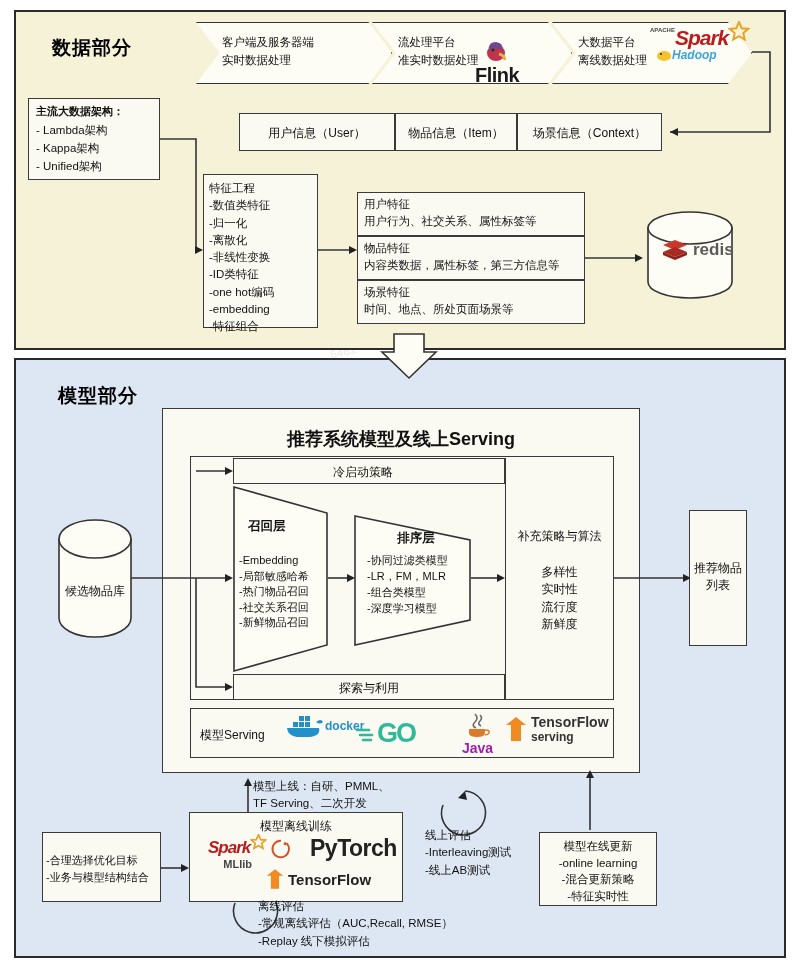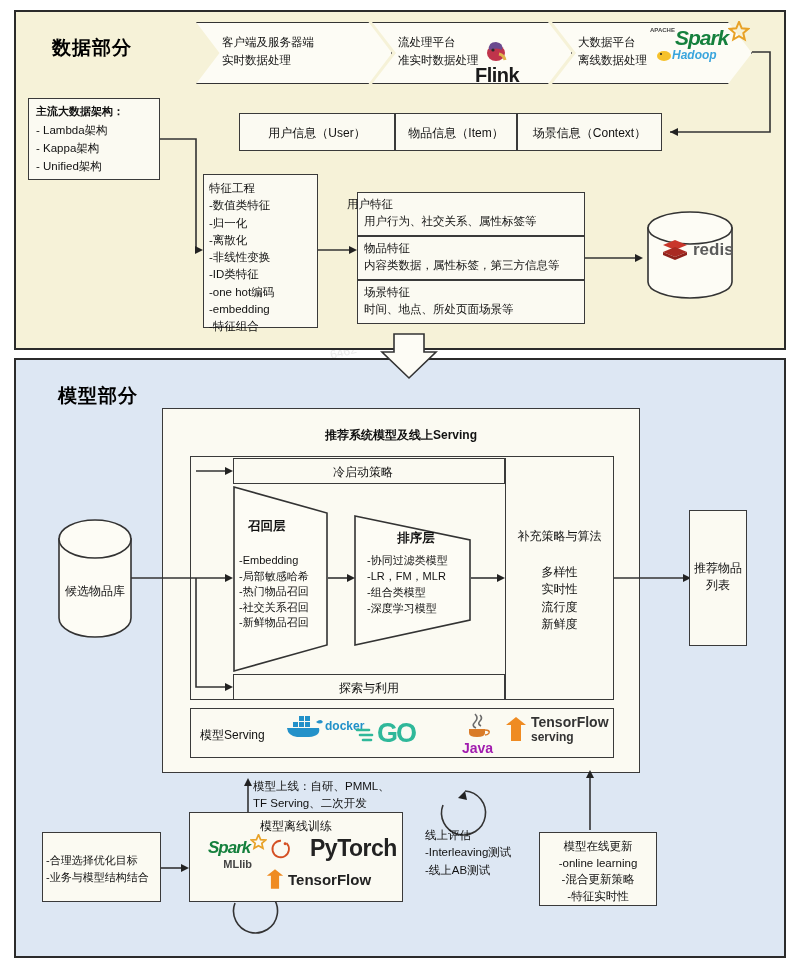--- a/index.html
+++ b/index.html
@@ -25,21 +25,21 @@
 
   svg.lay{position:absolute;left:0;top:0;width:800px;height:972px;pointer-events:none;}
 
   .cyl{position:absolute;}
   .logo{position:absolute;display:flex;align-items:center;font-weight:bold;}
 
   .wm{position:absolute;color:rgba(120,120,120,.16);font-size:12px;
       transform:rotate(-14deg);pointer-events:none;user-select:none;white-space:nowrap;}
 
   .flink-txt{font-size:20px;font-weight:bold;letter-spacing:-.5px;color:#1a1a1a;}
-  .spark-txt{font-size:21px;font-weight:bold;font-style:italic;color:#15803d;letter-spacing:-1px;}
+  .spark-txt{font-size:21px;font-weight:bold;font-style:italic;color:#b91c1c;letter-spacing:-1px;}
   .hadoop-txt{font-size:12px;font-weight:bold;font-style:italic;color:#3aa5dd;}
   .redis-txt{font-size:17px;color:#5a5a5a;}
   .go-txt{font-size:27px;font-weight:bold;color:#2fb89a;letter-spacing:-2px;}
   .docker-txt{font-size:12px;color:#2391c9;font-weight:bold;}
   .java-txt{font-size:14px;color:#a21caf;}
   .tf-txt{font-size:14px;color:#333;}
   .pytorch-txt{font-size:23px;color:#222;letter-spacing:-.5px;}
   .mllib-txt{font-size:11px;color:#444;}
 </style>
 </head>
@@ -114,21 +114,21 @@
 -数值类特征
   -归一化
   -离散化
   -非线性变换
 -ID类特征
   -one hot编码
   -embedding
 -特征组合</div>
 
   <div class="box" style="left:357px;top:192px;width:228px;height:44px;"></div>
-  <div class="txt" style="left:347px;top:197px;width:218px;">用户特征</div>
+  <div class="txt" style="left:364px;top:197px;width:218px;">用户特征</div>
   <div class="txt" style="left:364px;top:214px;width:218px;">用户行为、社交关系、属性标签等</div>
 
   <div class="box" style="left:357px;top:236px;width:228px;height:44px;"></div>
   <div class="txt" style="left:364px;top:241px;width:218px;">物品特征</div>
   <div class="txt" style="left:364px;top:258px;width:222px;">内容类数据，属性标签，第三方信息等</div>
 
   <div class="box" style="left:357px;top:280px;width:228px;height:44px;"></div>
   <div class="txt" style="left:364px;top:285px;width:218px;">场景特征</div>
   <div class="txt" style="left:364px;top:302px;width:218px;">时间、地点、所处页面场景等</div>
 
@@ -144,21 +144,21 @@
       <path d="M13 9 L25 14 L13 19 L1 14 Z" fill="#a92a22"></path>
       <path d="M1 14 L1 17 L13 22 L25 17 L25 14 L13 19 Z" fill="#8f221b"></path>
     </svg>
     <span class="redis-txt" style="margin-left:5px;">redis</span>
   </div>
 
   <div class="sect" id="model-section"></div>
   <div class="sect-title" style="left:58px;top:383px;">模型部分</div>
 
   <div class="box" style="left:162px;top:408px;width:478px;height:365px;"></div>
-  <div class="txt ctr bold" style="left:162px;top:427px;width:478px;font-size:12px;">推荐系统模型及线上Serving</div>
+  <div class="txt ctr bold" style="left:162px;top:427px;width:478px;font-size:18px;">推荐系统模型及线上Serving</div>
 
   <div class="box" style="left:190px;top:456px;width:424px;height:244px;background:transparent;"></div>
 
   <div class="box" style="left:233px;top:458px;width:272px;height:26px;"></div>
   <div class="txt ctr" style="left:233px;top:464px;width:260px;font-size:12px;">冷启动策略</div>
 
   <div class="box" style="left:233px;top:674px;width:272px;height:26px;"></div>
   <div class="txt ctr" style="left:233px;top:680px;width:272px;font-size:12px;">探索与利用</div>
 
   <svg class="lay">
@@ -312,20 +312,23 @@
     </svg>
     <span class="pytorch-txt" style="margin-left:3px;">PyTorch</span>
   </div>
   <div class="logo" style="left:266px;top:868px;">
     <svg width="18" height="22" viewBox="0 0 22 26">
       <path d="M11 1 L21 9 L16 9 L16 25 L6 25 L6 9 L1 9 Z" fill="#ef8b22"></path>
     </svg>
     <span style="font-size:15px;color:#222;margin-left:4px;">TensorFlow</span>
   </div>
 
+  <div class="txt" style="left:258px;top:898px;width:300px;font-size:11.5px;line-height:1.5;">离线评估
+-常规离线评估（AUC,Recall, RMSE）
+-Replay 线下模拟评估</div>
 
   <div class="txt" style="left:425px;top:827px;width:130px;font-size:11.5px;line-height:1.5;">线上评估
 -Interleaving测试
 -线上AB测试</div>
 
   <div class="box" style="left:539px;top:832px;width:118px;height:74px;"></div>
   <div class="txt ctr" style="left:539px;top:838px;width:118px;font-size:11.5px;line-height:1.45;">模型在线更新
 -online learning
 -混合更新策略
 -特征实时性</div>

